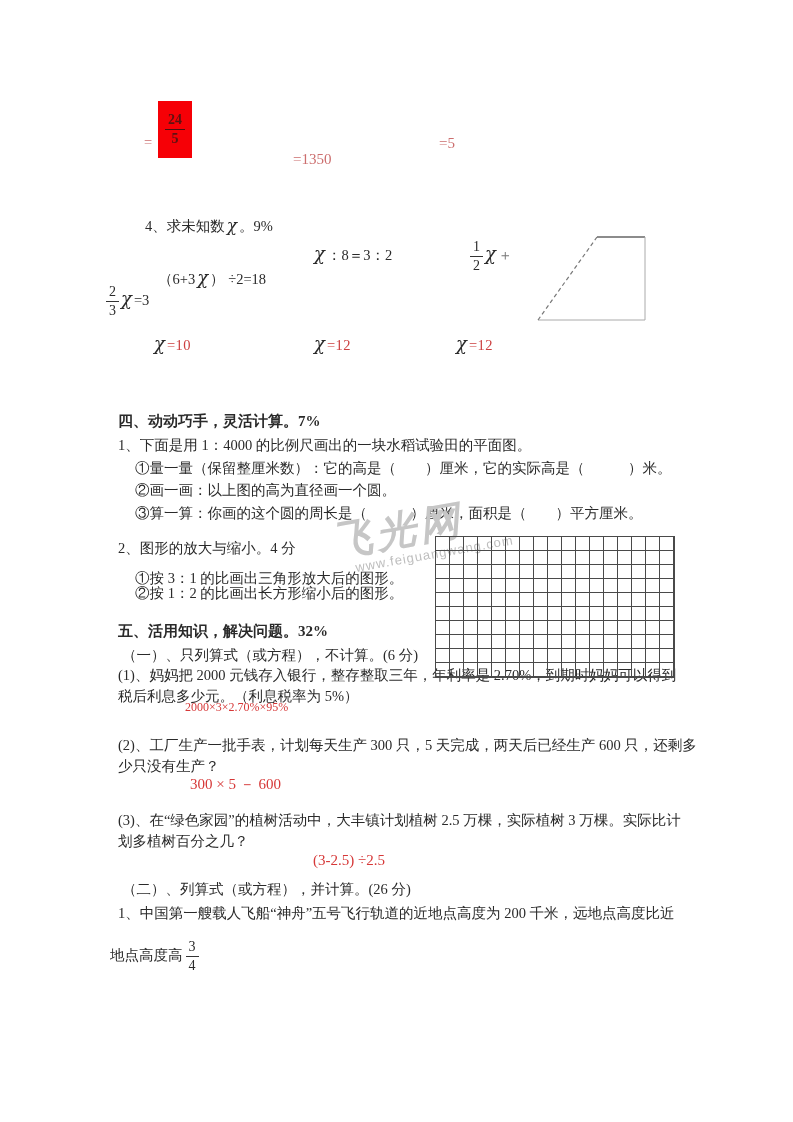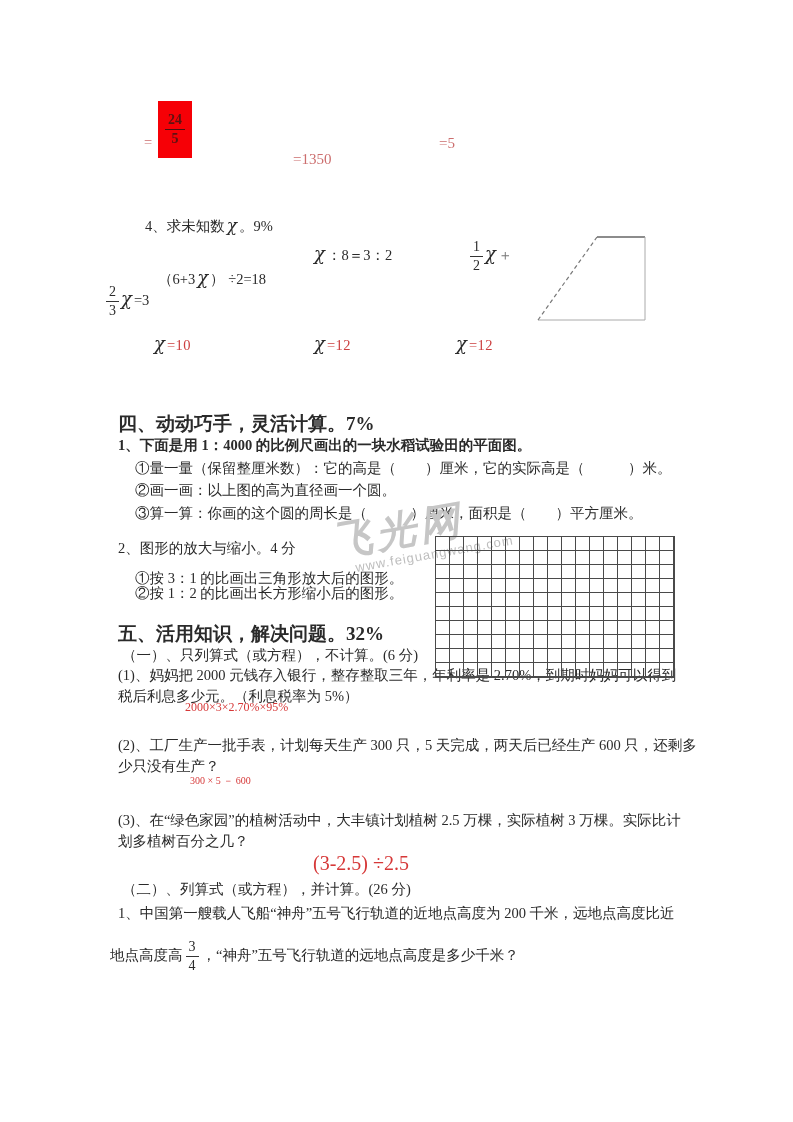--- a/index.html
+++ b/index.html
@@ -2,21 +2,21 @@
 <html><head>
 <meta charset="utf-8">
 <style>
   html,body{margin:0;padding:0;}
   body{
     width:793px;height:1122px;position:relative;background:#ffffff;
     font-family:"Liberation Serif","DejaVu Serif",serif;
     color:#2a2a2a;overflow:hidden;
   }
   .t{position:absolute;white-space:nowrap;font-size:14.5px;line-height:1.25;}
-  .bold{font-weight:bold;font-size:19px;}
+  .bold{font-weight:bold;font-size:15px;}
   .red{color:#d63838;}
   .softred{color:#cc6e6e;}
   .ansred{color:#cc4040;}
   .chi{font-style:italic;font-size:18px;font-family:"DejaVu Serif",serif;padding:0 2px;}
   .chi-sm{font-style:italic;font-size:17px;font-family:"DejaVu Serif",serif;padding:0 2px;}
   .frac{display:inline-block;text-align:center;vertical-align:middle;line-height:1;}
   .frac .num{display:block;padding:0 3px 2px 3px;border-bottom:1px solid #333;font-size:14px;}
   .frac .den{display:block;padding:2px 3px 0 3px;font-size:14px;}
   .redbox{
     position:absolute;left:158px;top:101px;width:34px;height:57px;
@@ -94,21 +94,21 @@
   <span class="chi">χ</span><span class="ansred ans-gap">=10</span>
 </div>
 <div class="t" style="left:312px;top:333px;">
   <span class="chi">χ</span><span class="ansred ans-gap">=12</span>
 </div>
 <div class="t" style="left:454px;top:333px;">
   <span class="chi">χ</span><span class="ansred ans-gap">=12</span>
 </div>
 
 <div class="t bold" style="left:118px;top:412px;">四、动动巧手，灵活计算。7%</div>
-<div class="t" style="left:118px;top:436px;font-weight:bold;">1、下面是用 1：4000 的比例尺画出的一块水稻试验田的平面图。</div>
+<div class="t" style="left:118px;top:436px;">1、下面是用 1：4000 的比例尺画出的一块水稻试验田的平面图。</div>
 <div class="t" style="left:135px;top:459px;">①量一量（保留整厘米数）：它的高是（　　）厘米，它的实际高是（　　　）米。</div>
 <div class="t" style="left:135px;top:481px;">②画一画：以上图的高为直径画一个圆。</div>
 <div class="t" style="left:135px;top:504px;">③算一算：你画的这个圆的周长是（　　　）厘米，面积是（　　）平方厘米。</div>
 <div class="t" style="left:118px;top:539px;">2、图形的放大与缩小。4 分</div>
 <div class="t" style="left:135px;top:562px;margin-top:7px;">①按 3：1 的比画出三角形放大后的图形。</div>
 <div class="t" style="left:135px;top:584px;">②按 1：2 的比画出长方形缩小后的图形。</div>
 
 <div class="watermark">
   <div class="brand">飞光网</div>
   <div class="url">www.feiguangwang.com</div>
@@ -117,24 +117,24 @@
 <div class="grid-figure"></div>
 
 <div class="t bold" style="left:118px;top:622px;">五、活用知识，解决问题。32%</div>
 <div class="t" style="left:122px;top:646px;">（一）、只列算式（或方程），不计算。(6 分)</div>
 <div class="t" style="left:118px;top:666px;z-index:1;">(1)、妈妈把 2000 元钱存入银行，整存整取三年，年利率是 2.70%，到期时妈妈可以得到</div>
 <div class="t" style="left:118px;top:687px;">税后利息多少元。（利息税率为 5%）</div>
 <div class="t red" style="left:185px;top:700px;font-size:12px;">2000×3×2.70%×95%</div>
 
 <div class="t" style="left:118px;top:736px;">(2)、工厂生产一批手表，计划每天生产 300 只，5 天完成，两天后已经生产 600 只，还剩多</div>
 <div class="t" style="left:118px;top:757px;">少只没有生产？</div>
-<div class="t red" style="left:190px;top:775px;font-size:10px;">300 × 5 － 600</div>
+<div class="t red" style="left:190px;top:775px;font-size:15px;">300 × 5 － 600</div>
 
 <div class="t" style="left:118px;top:811px;">(3)、在“绿色家园”的植树活动中，大丰镇计划植树 2.5 万棵，实际植树 3 万棵。实际比计</div>
 <div class="t" style="left:118px;top:832px;">划多植树百分之几？</div>
-<div class="t red" style="left:313px;top:851px;font-size:20px;">(3-2.5) ÷2.5</div>
+<div class="t red" style="left:313px;top:851px;font-size:15px;">(3-2.5) ÷2.5</div>
 
 <div class="t" style="left:122px;top:880px;">（二）、列算式（或方程），并计算。(26 分)</div>
 <div class="t" style="left:118px;top:904px;">1、中国第一艘载人飞船“神舟”五号飞行轨道的近地点高度为 200 千米，远地点高度比近</div>
 
 <div class="t" style="left:110px;top:940px;">
-  <span>地点高度高</span><span class="frac" style="margin:0 3px;"><span class="num">3</span><span class="den">4</span></span><span>，“神舟”五号飞行轨道的远地点高度是多少千米？</span>
+  <span>地点高度高</span><span class="frac" style="margin:0 3px;"><span class="num">3</span><span class="den">4</span></span>
 </div>
 
 </body></html>

